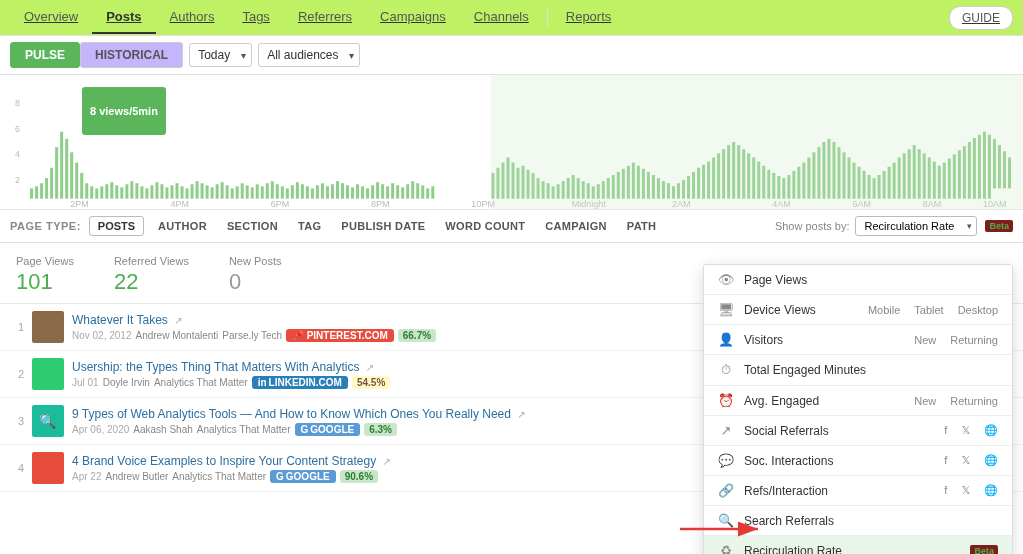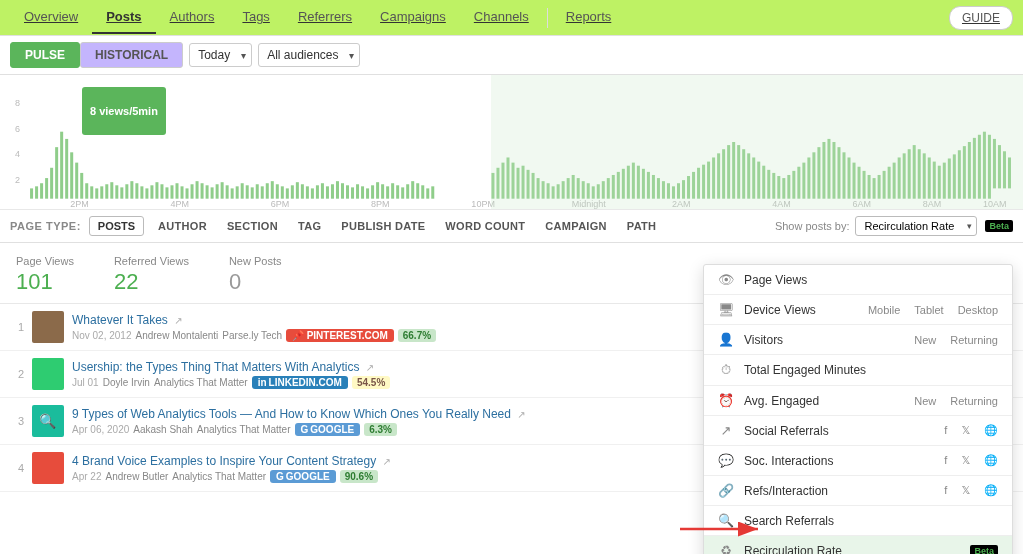--- a/index.html
+++ b/index.html
@@ -29,21 +29,21 @@
     
     .filter-bar { display: flex; align-items: center; padding: 6px 10px; border-bottom: 1px solid #e0e0e0; gap: 8px; background: #fff; }
     .page-type-label { font-size: 11px; color: #888; font-weight: 600; letter-spacing: 0.5px; }
     .page-type-btn { background: #fff; border: 1px solid #bbb; border-radius: 3px; padding: 3px 8px; font-size: 11px; font-weight: 700; cursor: pointer; color: #333; }
     .filter-btn { font-size: 11px; color: #555; font-weight: 600; cursor: pointer; padding: 3px 6px; letter-spacing: 0.3px; }
     .filter-bar-right { margin-left: auto; display: flex; align-items: center; gap: 6px; }
     .show-posts-label { font-size: 11px; color: #888; }
     .show-posts-select { border: 1px solid #bbb; border-radius: 3px; padding: 3px 22px 3px 8px; font-size: 11px; appearance: none; background: #fff; cursor: pointer; }
     .select-wrap2 { position: relative; display: inline-block; }
     .select-wrap2::after { content: '▾'; position: absolute; right: 6px; top: 50%; transform: translateY(-50%); pointer-events: none; font-size: 9px; color: #555; }
-    .beta-badge { background: #000000; color: #4caf50; font-size: 9px; font-weight: 700; padding: 1px 4px; border-radius: 2px; margin-left: 2px; }
+    .beta-badge { background: #7f1d1d; color: #4caf50; font-size: 9px; font-weight: 700; padding: 1px 4px; border-radius: 2px; margin-left: 2px; }
 
     
     .stats-row { display: flex; align-items: flex-start; padding: 12px 16px 8px; border-bottom: 1px solid #e8e8e8; gap: 40px; }
     .stat-item .stat-label { font-size: 11px; color: #888; margin-bottom: 2px; }
     .stat-item .stat-value { font-size: 22px; font-weight: 300; color: #4caf50; }
     .stat-item .stat-value.zero { color: #999; }
 
     
     .post-list { overflow-y: auto; height: 220px; }
     .post-row { display: flex; align-items: center; padding: 7px 10px; border-bottom: 1px solid #f0f0f0; gap: 8px; }

